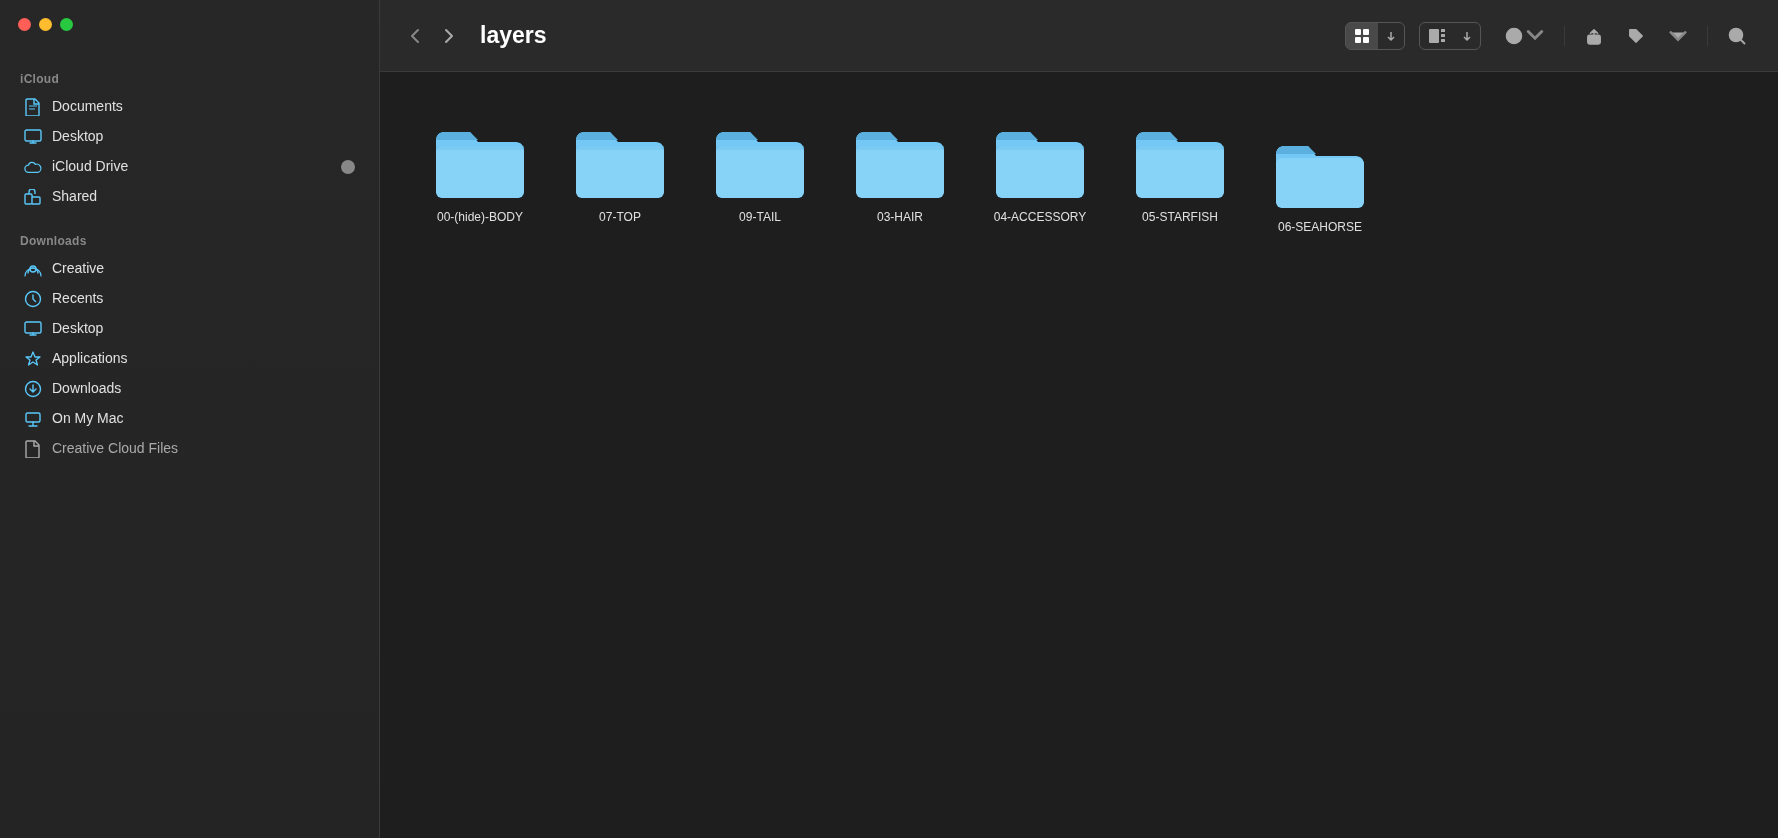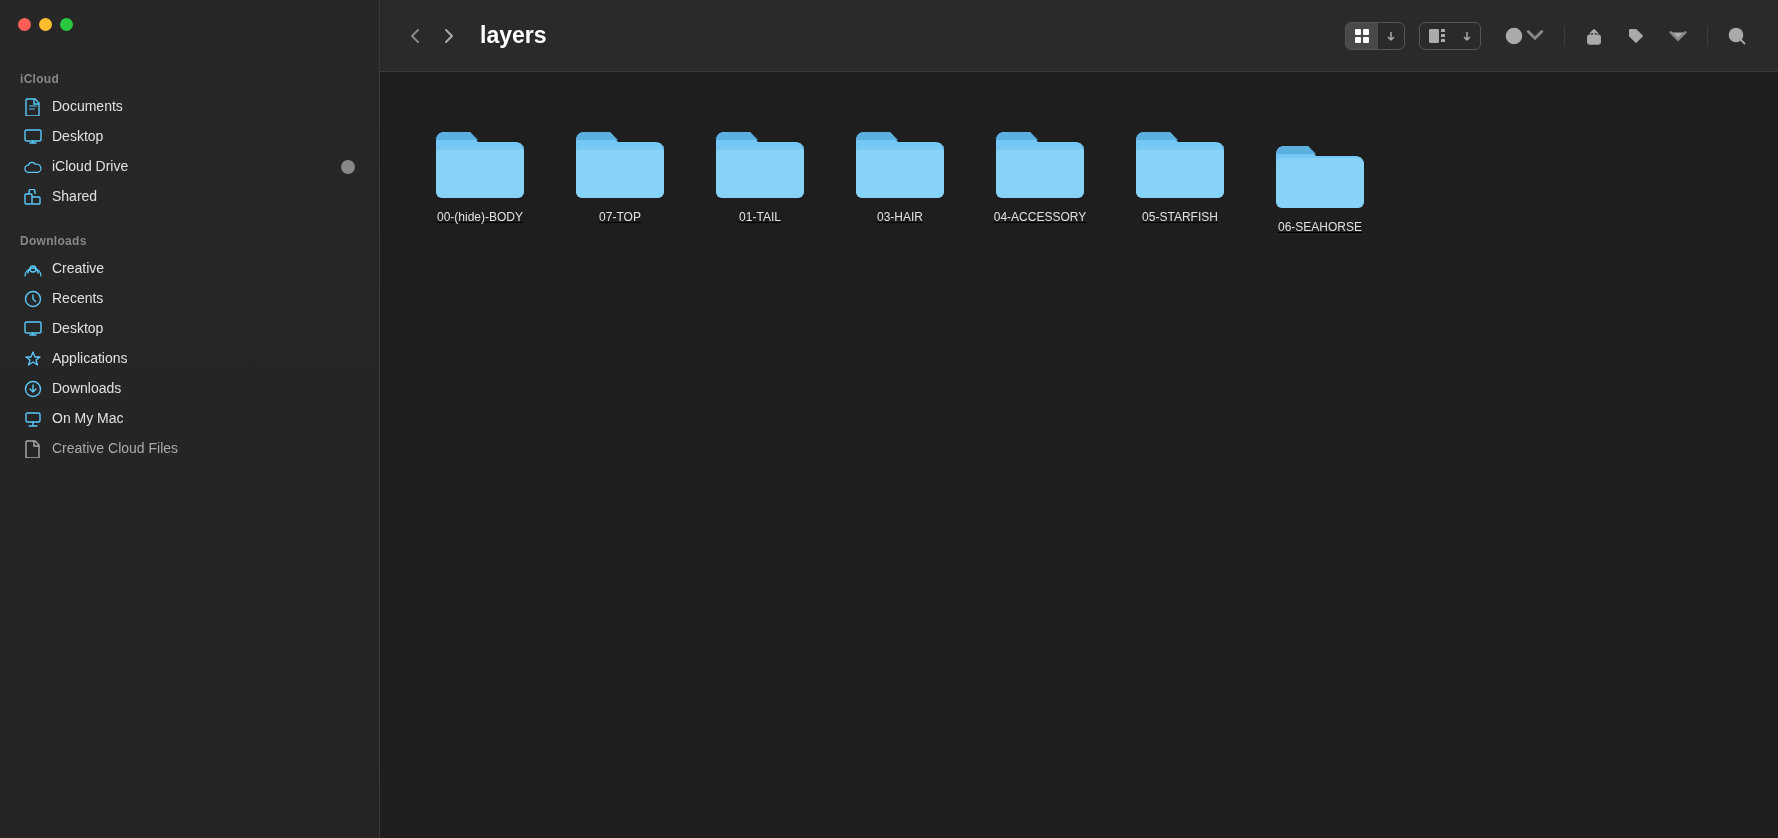--- a/index.html
+++ b/index.html
@@ -210,21 +210,20 @@
       flex-direction: column;
       gap: 0;
       overflow-y: auto;
     }
 
     .file-grid {
       display: flex;
       flex-wrap: wrap;
       gap: 30px 20px;
       align-content: flex-start;
-      text-decoration: underline;
     }
 
     .folder-item {
       display: flex;
       flex-direction: column;
       align-items: center;
       gap: 10px;
       width: 120px;
       cursor: pointer;
       padding: 8px;
@@ -507,21 +506,21 @@
 
       <div class="folder-item">
         <div class="folder-icon">
           <svg class="folder-svg" viewBox="0 0 96 80" fill="none">
             <path d="M4 20C4 15.6 7.6 12 12 12H38L46 22H84C88.4 22 92 25.6 92 30V70C92 74.4 88.4 78 84 78H12C7.6 78 4 74.4 4 70V20Z" fill="#73c8f5"></path>
             <path d="M4 20C4 15.6 7.6 12 12 12H38L46 20H4Z" fill="#5bb0e0"></path>
             <rect x="4" y="26" width="88" height="52" rx="6" fill="#87d3f8"></rect>
             <rect x="4" y="26" width="88" height="4" fill="#6dc2f0" opacity="0.5"></rect>
           </svg>
         </div>
-        <span class="folder-label">01-TAIL</span>
+        <span class="folder-label">09-TAIL</span>
       </div>
 
       <div class="folder-item">
         <div class="folder-icon">
           <svg class="folder-svg" viewBox="0 0 96 80" fill="none">
             <path d="M4 20C4 15.6 7.6 12 12 12H38L46 22H84C88.4 22 92 25.6 92 30V70C92 74.4 88.4 78 84 78H12C7.6 78 4 74.4 4 70V20Z" fill="#73c8f5"></path>
             <path d="M4 20C4 15.6 7.6 12 12 12H38L46 20H4Z" fill="#5bb0e0"></path>
             <rect x="4" y="26" width="88" height="52" rx="6" fill="#87d3f8"></rect>
             <rect x="4" y="26" width="88" height="4" fill="#6dc2f0" opacity="0.5"></rect>
           </svg>

